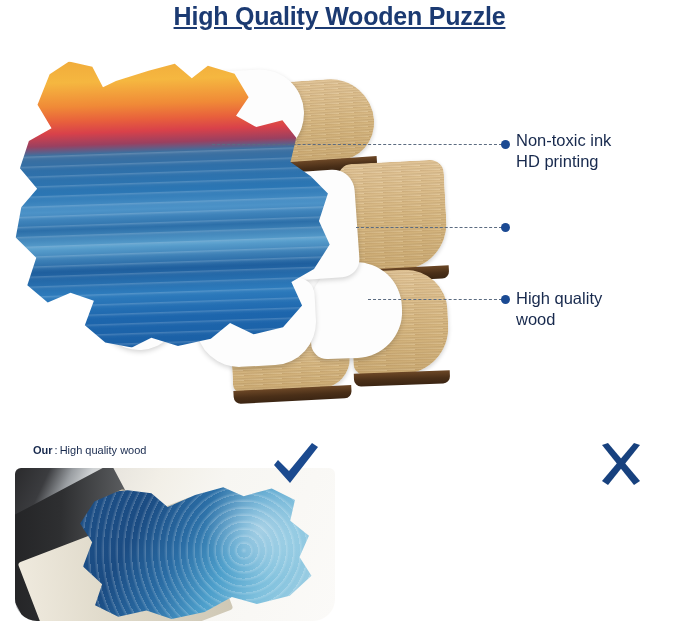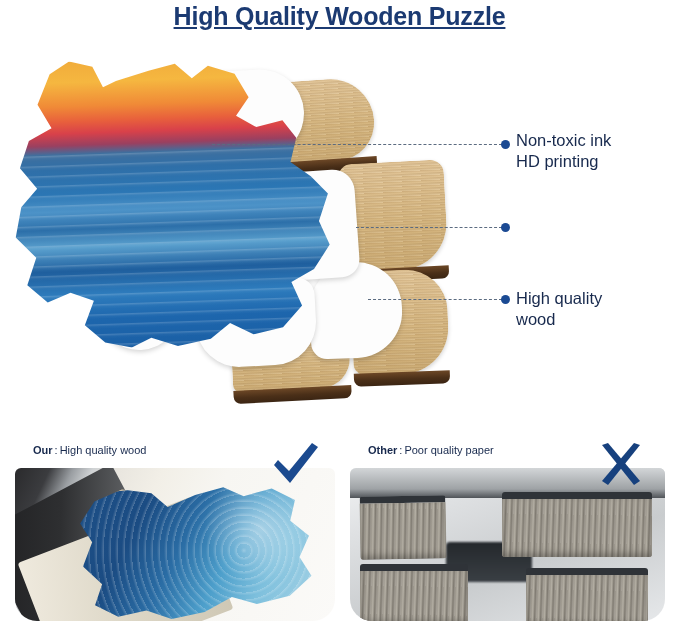--- a/index.html
+++ b/index.html
@@ -371,34 +371,20 @@
   <div class="compare-panel panel-left">
     <div class="panel-label">
       <span class="lead">Our</span><span class="sep">:</span><span>High quality wood</span>
     </div>
     <div class="panel-photo">
       <div class="photo-wood-bg"></div>
       <div class="blue-piece"></div>
     </div>
   </div>
 
-  <div class="compare-panel panel-right">
-    <div class="panel-label">
-      <span class="lead">Other</span><span class="sep">:</span><span>Poor quality paper</span>
-    </div>
-    <div class="panel-photo">
-      <div class="photo-paper-bg"></div>
-      <div class="paper-dark-top"></div>
-      <div class="paper-shadow"></div>
-      <div class="card-block cb-1"></div>
-      <div class="card-block cb-3"></div>
-      <div class="card-block cb-2"></div>
-      <div class="card-block cb-4"></div>
-    </div>
-  </div>
 </div>
 
 <div class="mark check-mark">
   <svg width="48" height="42" viewBox="0 0 48 42" xmlns="http://www.w3.org/2000/svg">
     <path d="M2 22 L6 17 L17 28 L40 0 L46 4 L18 40 Z" fill="#1b4a8f"></path>
   </svg>
 </div>
 
 <div class="mark x-mark">
   <svg width="46" height="44" viewBox="0 0 46 44" xmlns="http://www.w3.org/2000/svg">

